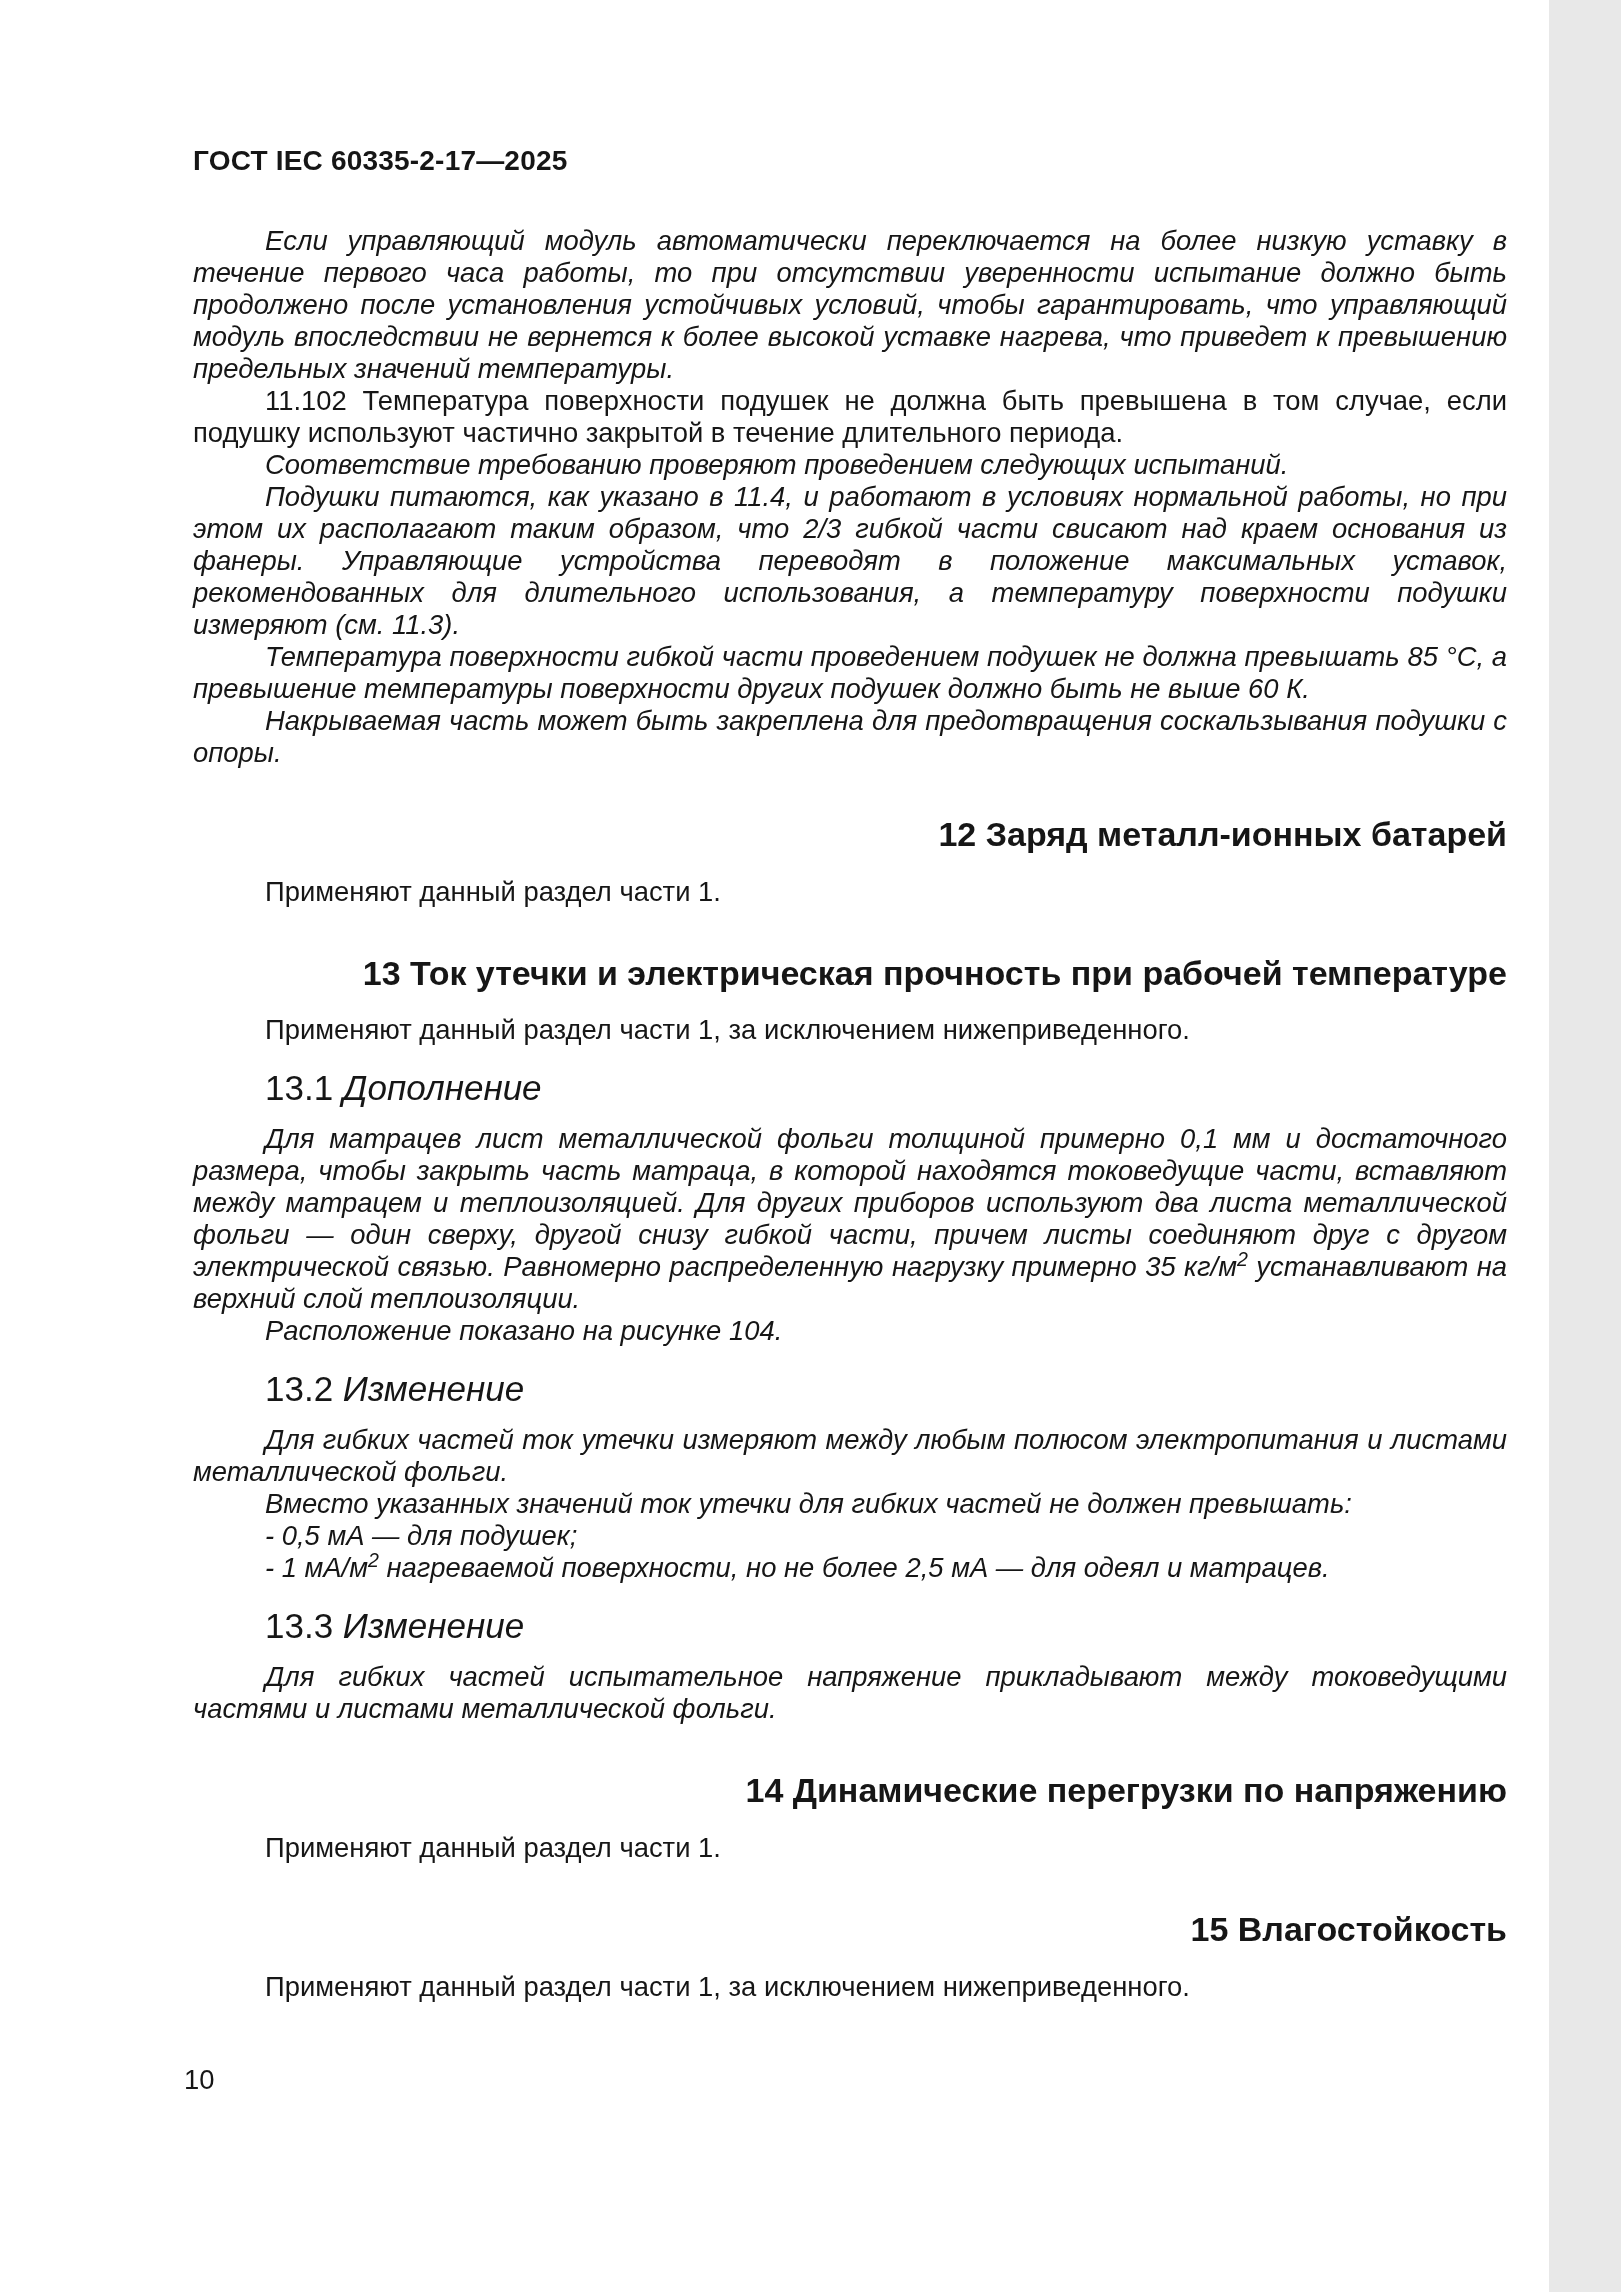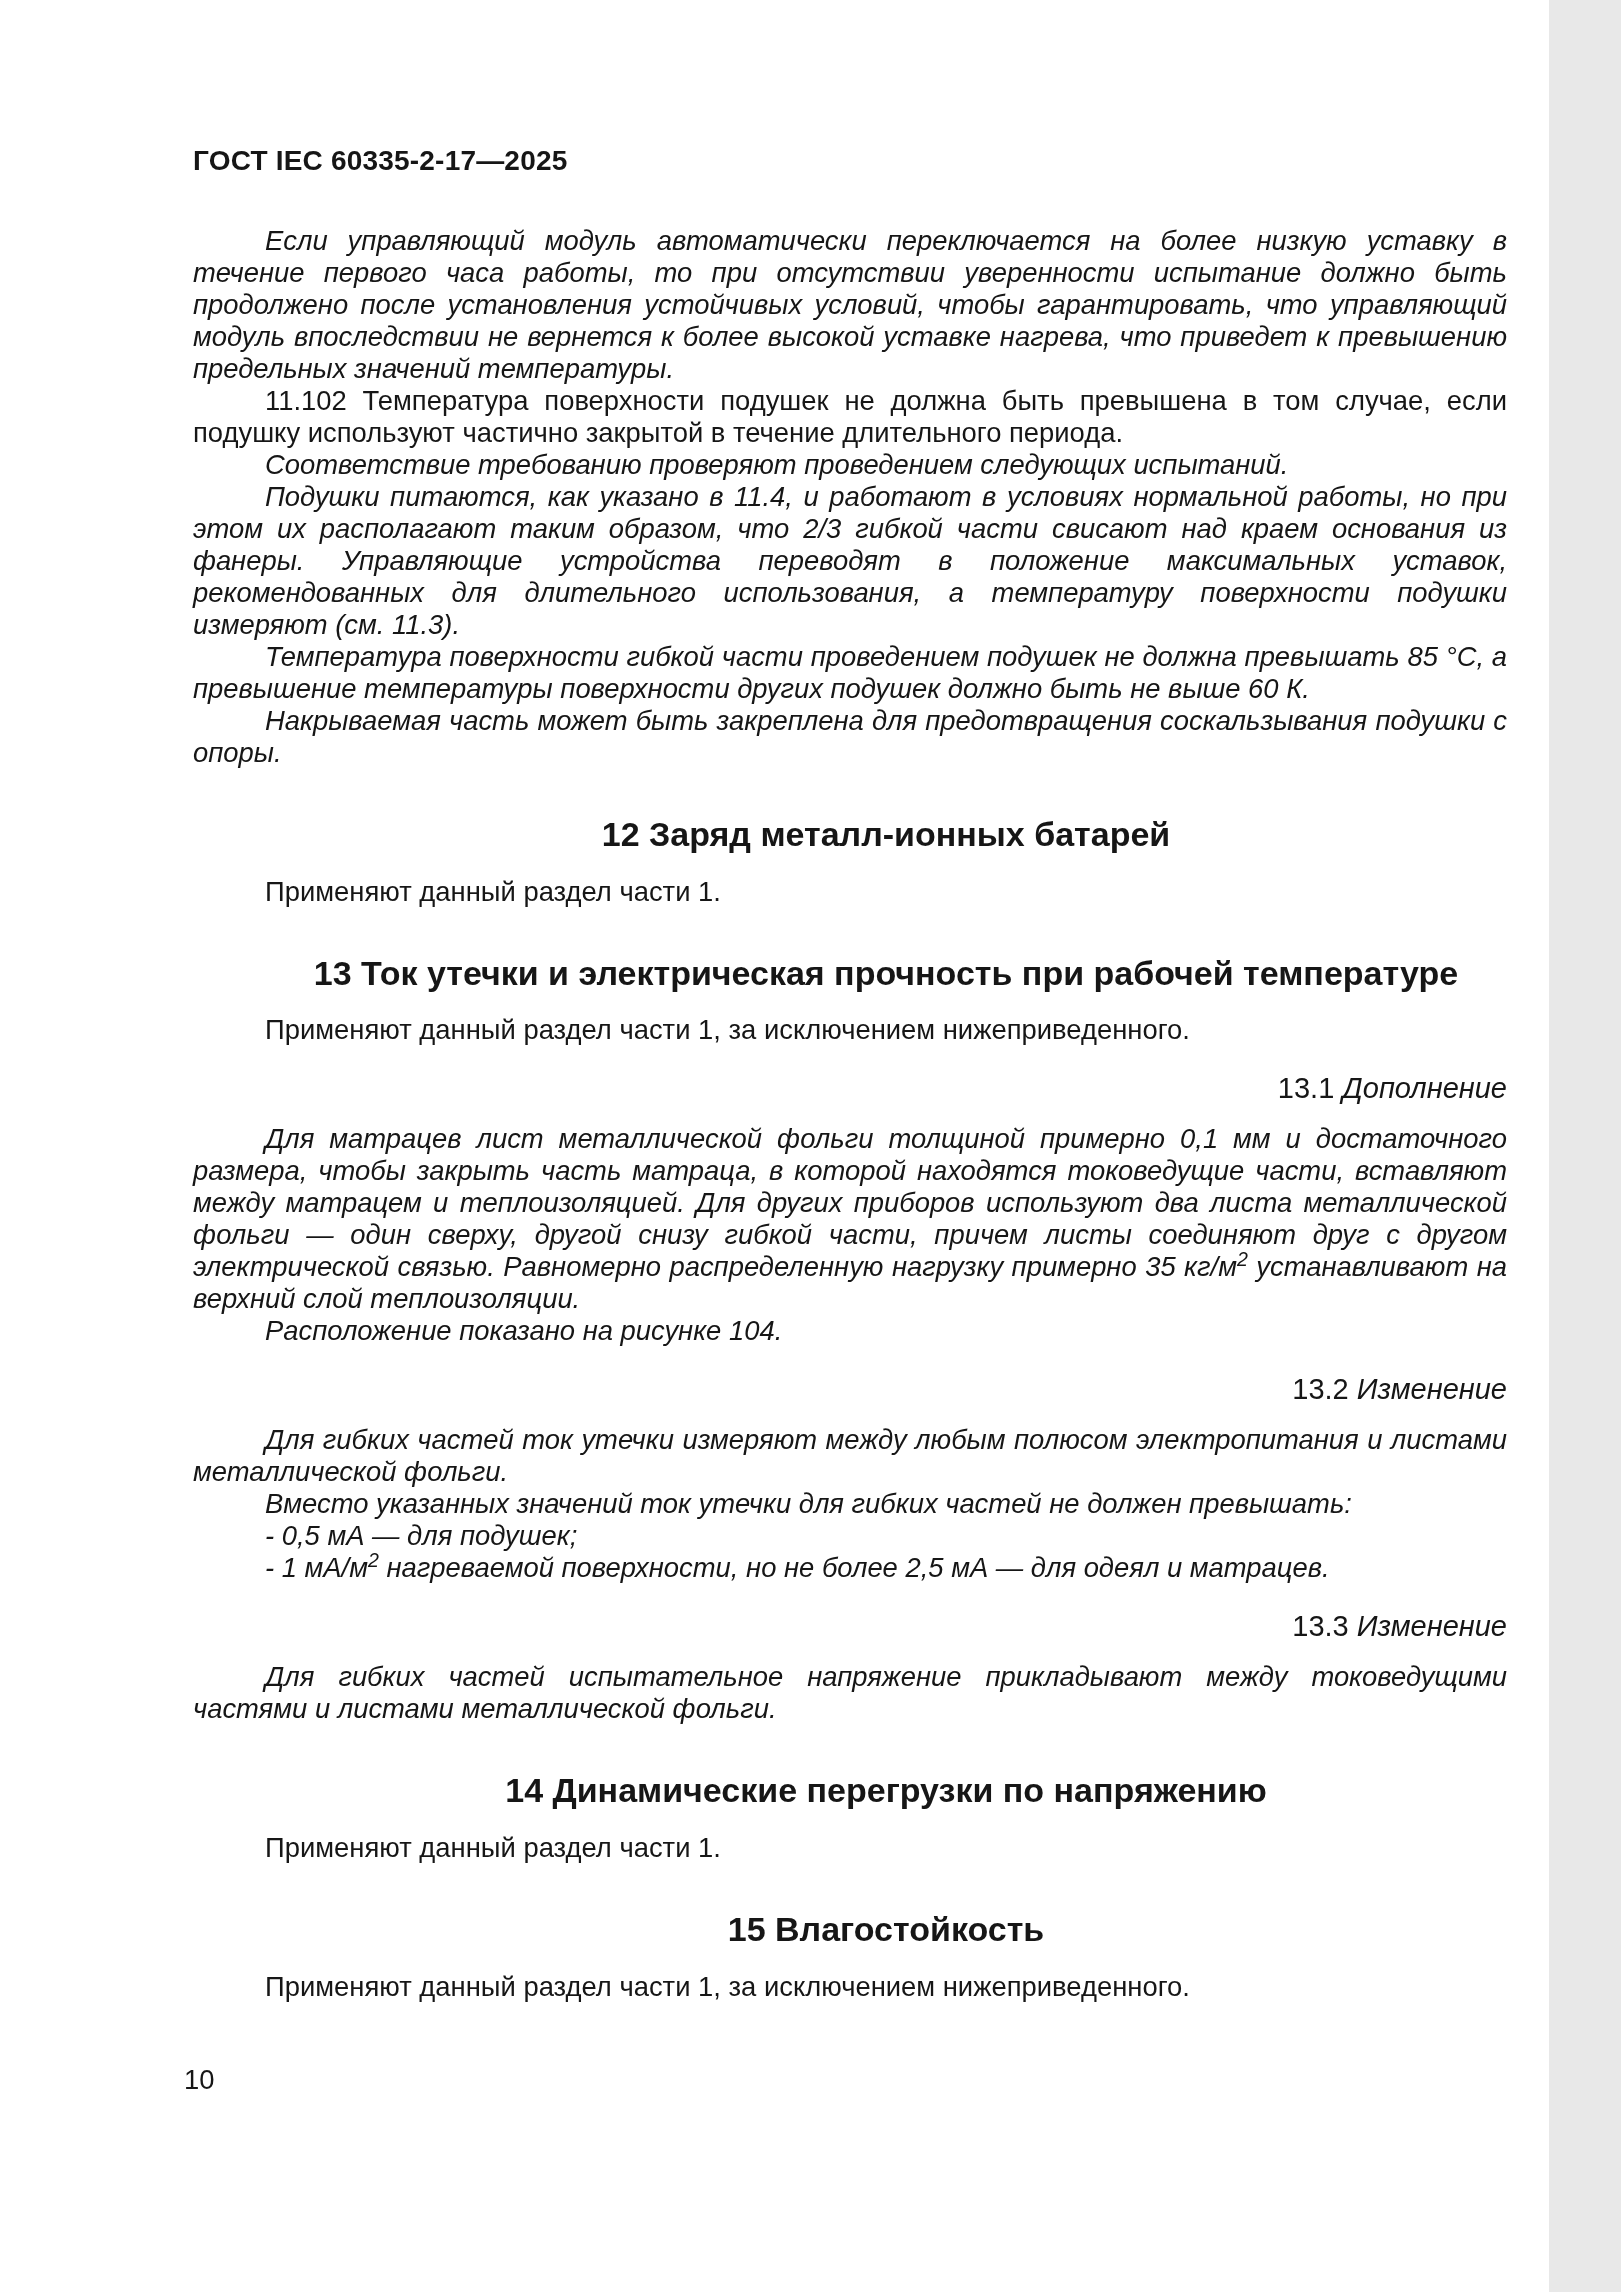--- a/index.html
+++ b/index.html
@@ -29,31 +29,31 @@
   }
   .para {
     margin: 0;
     font-size: 27.4px;
     line-height: 32px;
     text-align: justify;
     text-indent: 72px;
   }
   .sub {
     margin: 25.5px 0 19.6px 0;
-    font-size: 29px;
+    font-size: 35px;
     line-height: 32px;
-    text-align: right;
+    text-align: left;
     text-indent: 72px;
   }
   .h2 {
     margin: 45px 0 21.6px 0;
     font-size: 34px;
     line-height: 40px;
     font-weight: bold;
-    text-align: center;
+    text-align: right;
     text-indent: 72px;
   }
   .b { font-weight: normal; }
   .i { font-style: italic; }
   .sup { vertical-align: super; font-size: 19.6px; line-height: 0; }
   .page-number {
     position: absolute;
     left: 184px;
     top: 2064px;
     font-size: 27.4px;

